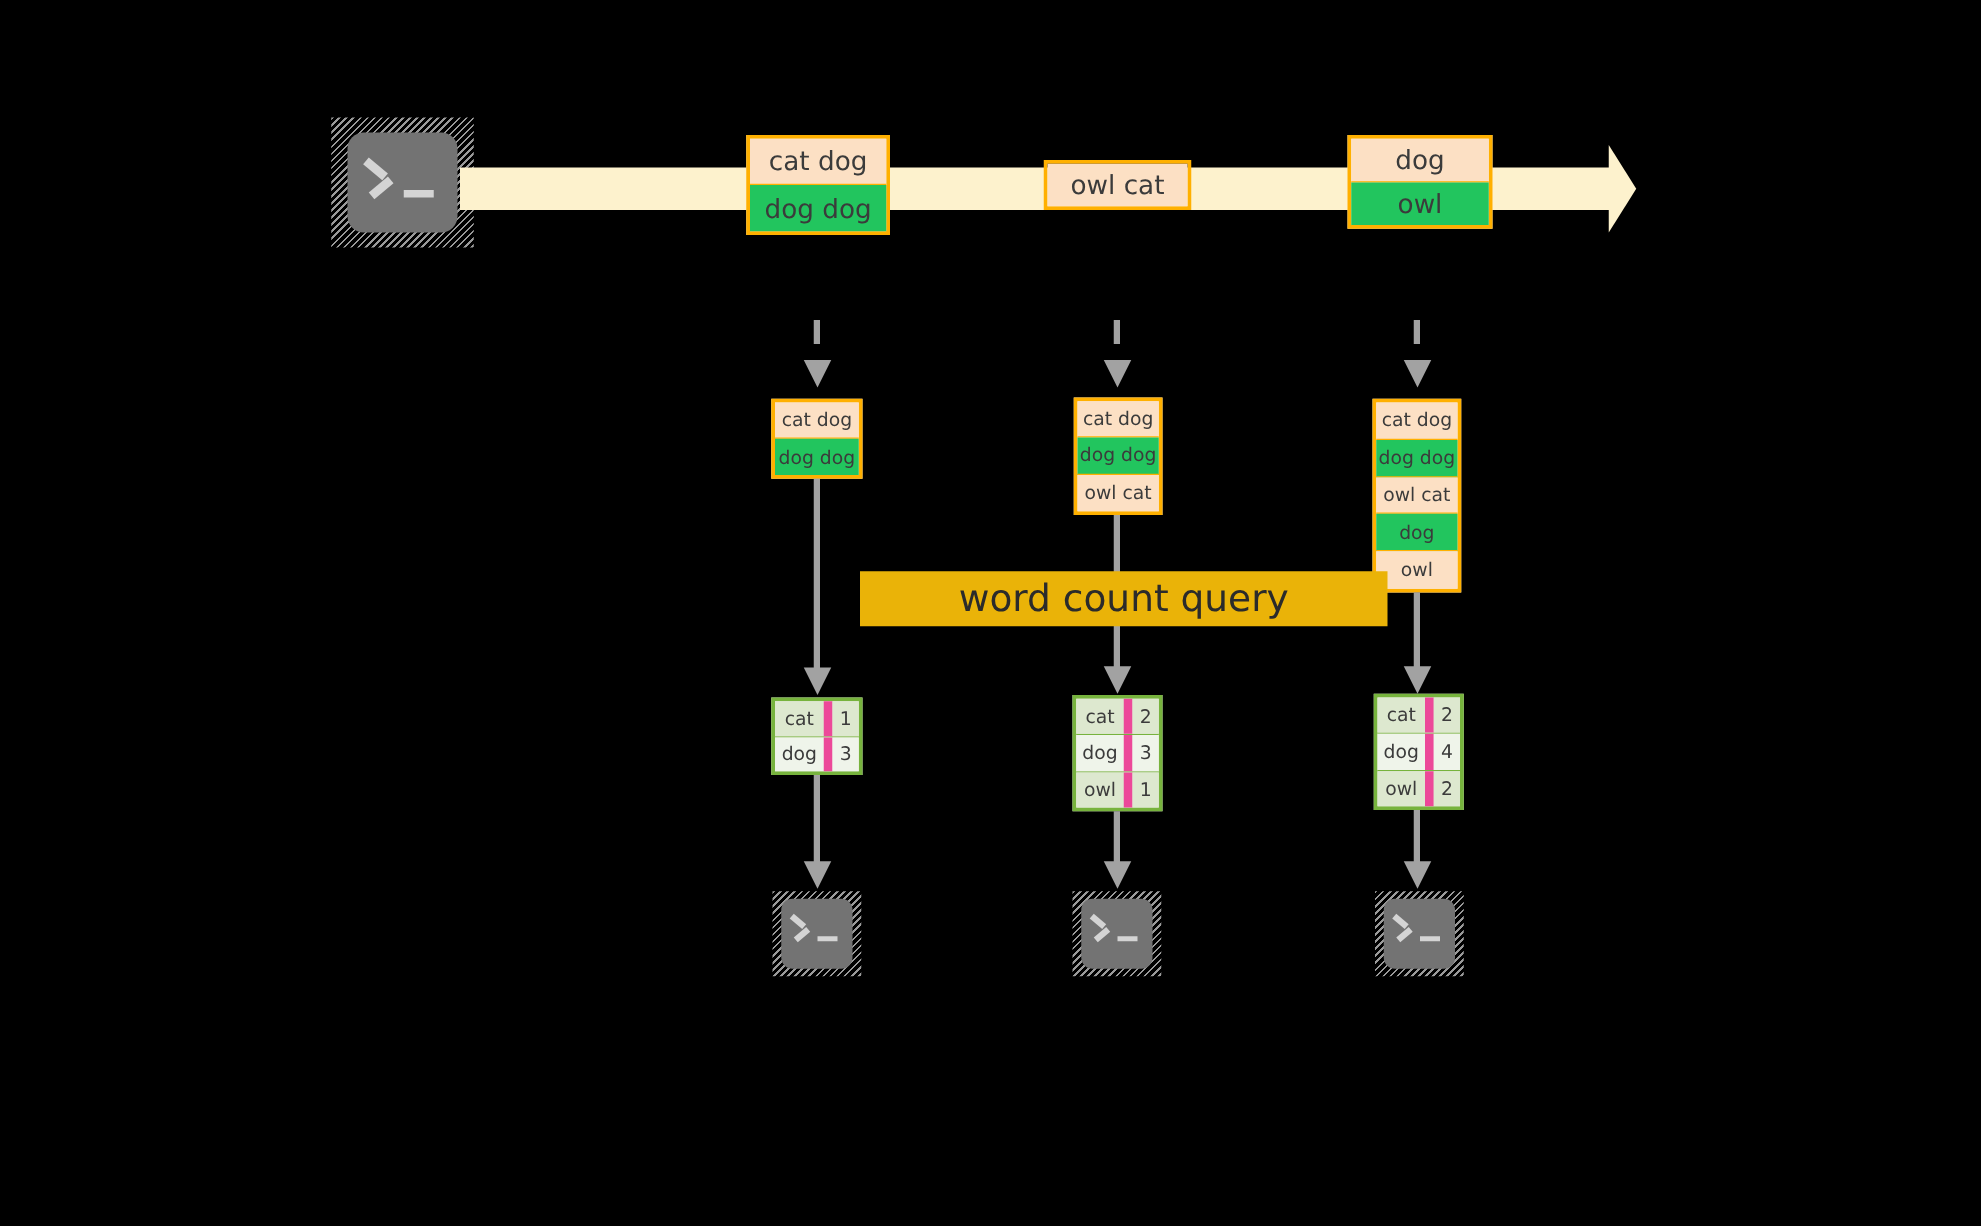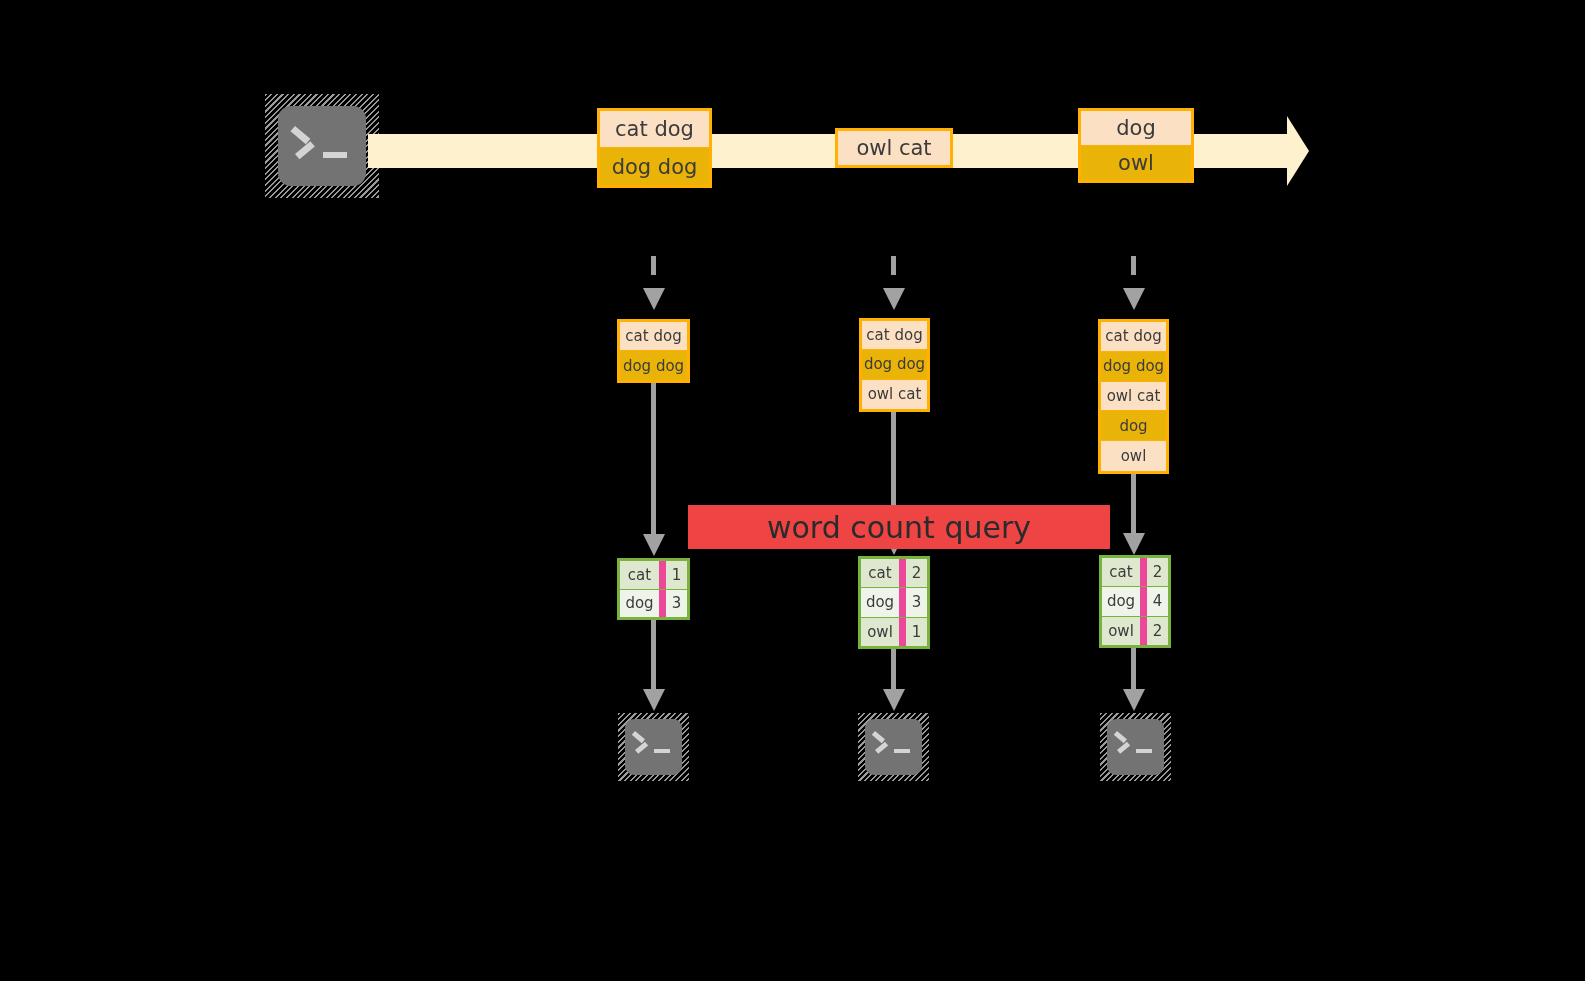--- a/index.html
+++ b/index.html
@@ -66,21 +66,21 @@
     display: flex;
     flex-direction: column;
   }
   .obox .orow {
     box-sizing: border-box;
     display: flex;
     align-items: center;
     justify-content: center;
     color: #3b3b3b;
     white-space: nowrap;
-    background: #eab308;
+    background: #22c55e;
     border-bottom: 1px solid #ffb000;
   }
   .obox .orow:last-child { border-bottom: none; }
   .obox .orow.dark { background: #fce0c4; }
 
   
   .gbox {
     position: absolute;
     box-sizing: border-box;
     border: 3px solid #77b33d;
@@ -125,27 +125,26 @@
     position: absolute;
     width: 0; height: 0;
     border-style: solid;
     border-color: transparent;
     border-top-color: #a2a2a2;
   }
 
   
   .query-label {
     position: absolute;
-    background: #ef4444;
+    background: #eab308;
     display: flex;
     align-items: center;
     justify-content: center;
     color: #2b2b2b;
     white-space: nowrap;
-    margin-top: 48px;
   }
 </style>
 </head>
 <body>
 
 <div id="canvas">
 
   <div class="term-icon" style="left:265px; top:94px; width:114px; height:104px;">
     <div class="term-hatch"></div>
     <div class="term-body" style="left:13px; top:12px; width:88px; height:80px; border-radius:13px;"></div>

